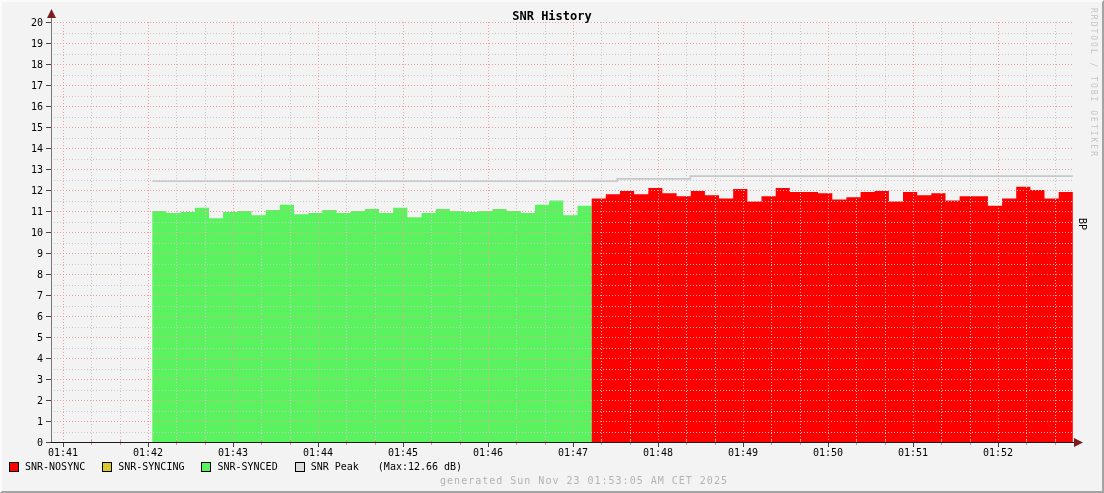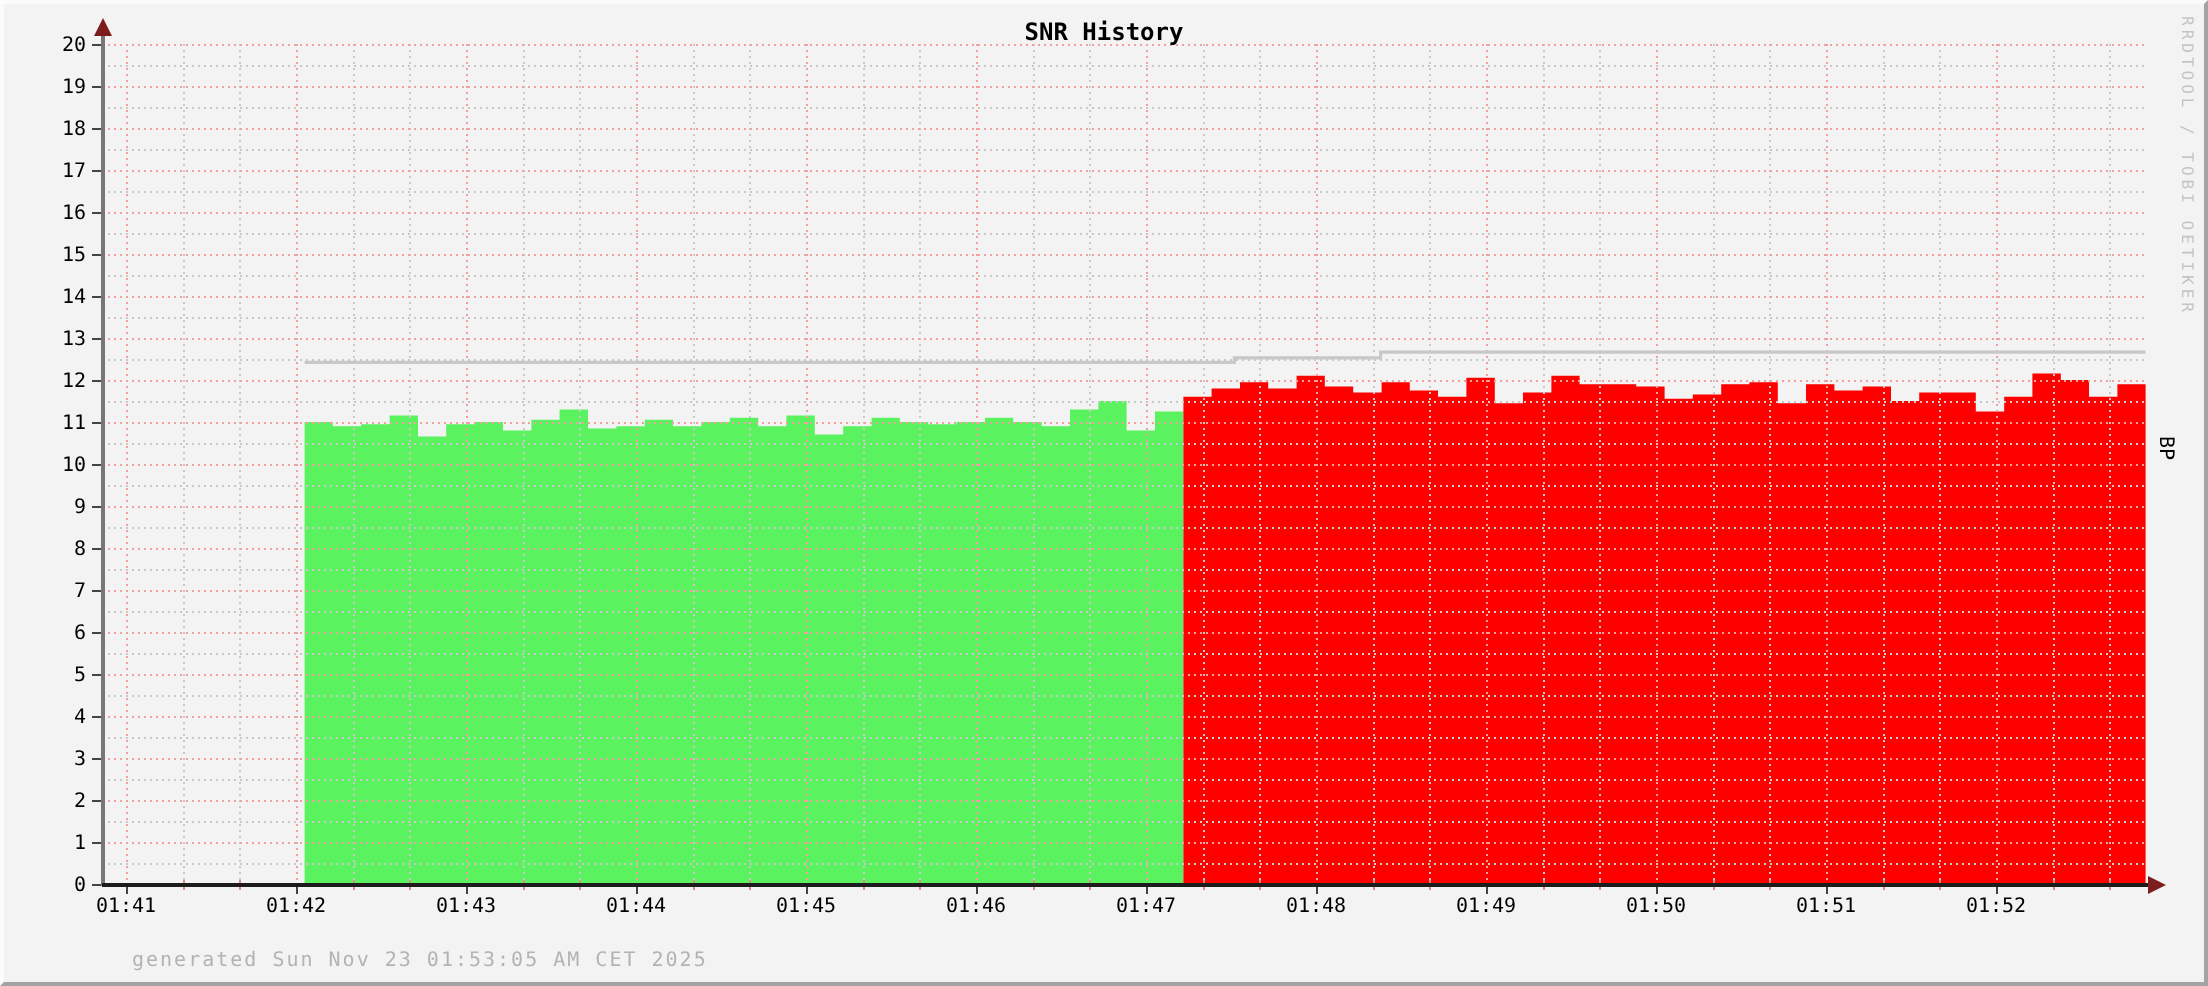--- a/index.html
+++ b/index.html
@@ -24,21 +24,21 @@
   .legend{
     position:absolute;left:7px;top:459px;
     display:flex;align-items:center;gap:17px;
     font-size:10px;white-space:nowrap;
   }
   .legend-item{display:flex;align-items:center;gap:6px;}
   .sw{width:10px;height:10px;border:1px solid #000;box-sizing:border-box;display:inline-block;}
   .maxlbl{margin-left:2px;}
   .footer{
     position:absolute;left:0;top:473px;width:100%;
-    text-align:left;text-indent:64px;
+    text-align:center;text-indent:64px;
     font-size:10px;color:#b3b3b3;letter-spacing:1px;
   }
   .watermark{
     position:absolute;right:4px;top:6px;
     writing-mode:vertical-rl;
     font-size:8px;letter-spacing:2px;color:#c4c4c4;
   }
   .bp-label{
     position:absolute;left:1075px;top:216px;
     writing-mode:vertical-rl;
@@ -226,19 +226,38 @@
         <text x="658" y="456" text-anchor="middle">01:48</text>
         <text x="743" y="456" text-anchor="middle">01:49</text>
         <text x="828" y="456" text-anchor="middle">01:50</text>
         <text x="913" y="456" text-anchor="middle">01:51</text>
         <text x="998" y="456" text-anchor="middle">01:52</text>
       </g>
     </svg>
 
   <div class="title">SNR History</div>
 
+  <div class="legend">
+    <div class="legend-item">
+      <span class="sw" style="background: rgb(255, 0, 0);"></span>
+      <span>SNR-NOSYNC</span>
+    </div>
+    <div class="legend-item">
+      <span class="sw" style="background: rgb(216, 201, 48);"></span>
+      <span>SNR-SYNCING</span>
+    </div>
+    <div class="legend-item">
+      <span class="sw" style="background: rgb(90, 242, 95);"></span>
+      <span>SNR-SYNCED</span>
+    </div>
+    <div class="legend-item">
+      <span class="sw" style="background: rgb(220, 220, 220);"></span>
+      <span>SNR Peak</span>
+    </div>
+    <span class="maxlbl">(Max:12.66 dB)</span>
+  </div>
 
   <div class="footer">generated Sun Nov 23 01:53:05 AM CET 2025</div>
 
   <div class="watermark">RRDTOOL / TOBI OETIKER</div>
 
   <div class="bp-label">BP</div>
 </div>
 
 </body></html>

